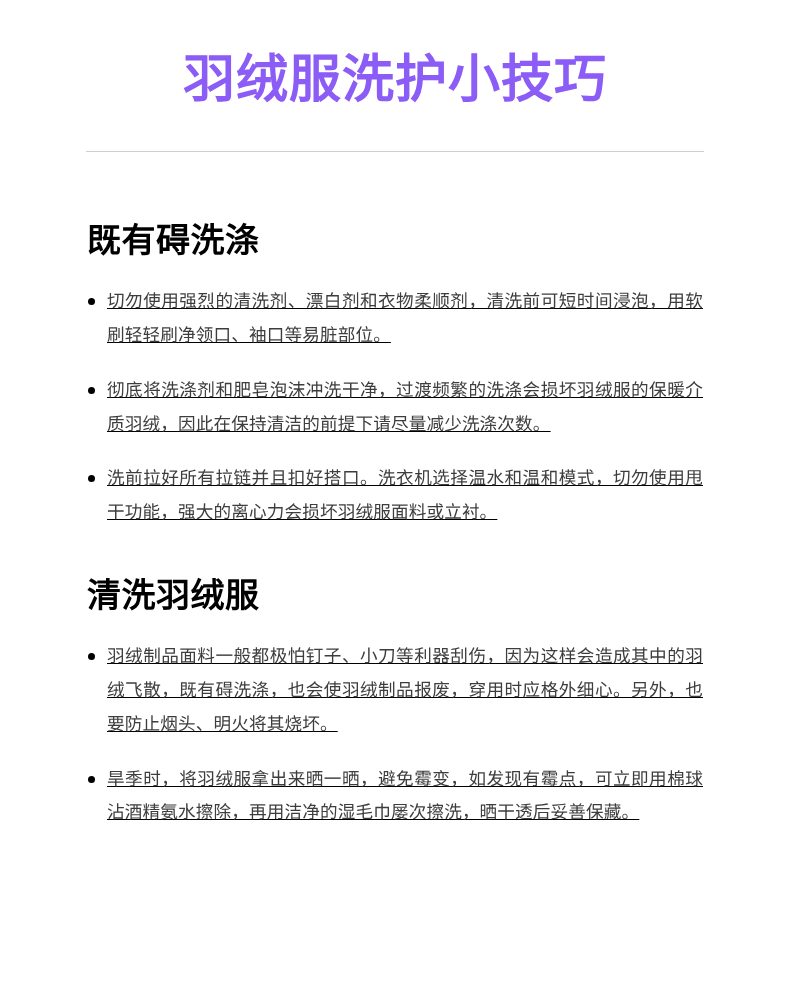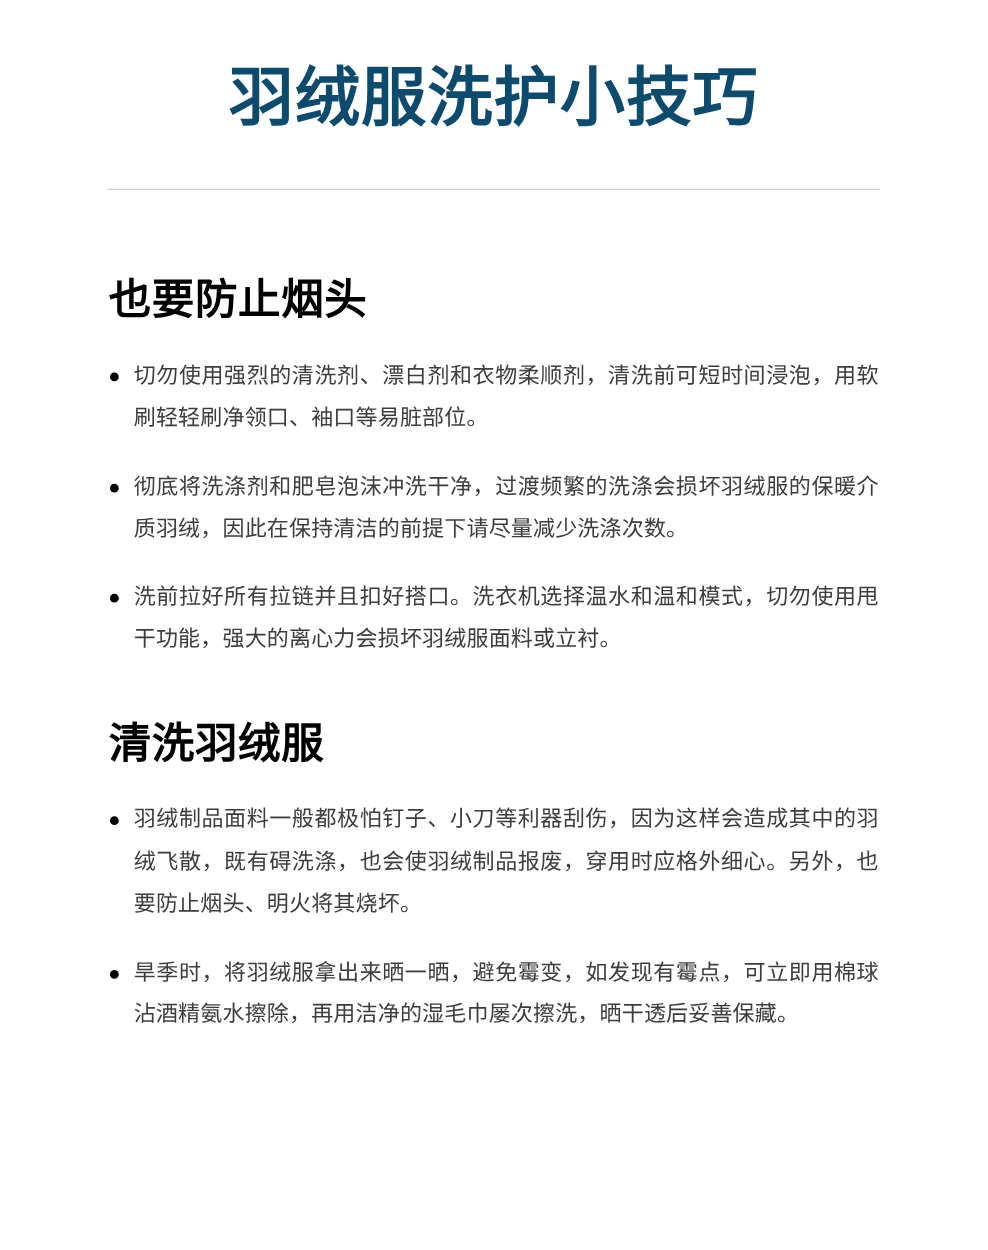--- a/index.html
+++ b/index.html
@@ -23,21 +23,21 @@
     background: #ffffff;
     position: relative;
   }
 
   
   .doc-title {
     text-align: center;
     font-size: 52px;
     line-height: 1.15;
     font-weight: 700;
-    color: #0c4a6e;
+    color: #8b5cf6;
     letter-spacing: 1px;
     margin: 0;
     padding: 50px 40px 0 40px;
   }
 
   .title-divider {
     width: 618px;
     height: 1px;
     background: #cfcfcf;
     margin: 41px auto 0 auto;
@@ -62,20 +62,21 @@
     font-weight: 700;
     color: #000000;
     margin: 0 0 24px 0;
     letter-spacing: 0.5px;
   }
 
   .bullet-list {
     list-style: none;
     margin: 0;
     padding: 0;
+    text-decoration: underline;
   }
 
   .bullet-item {
     position: relative;
     padding-left: 20px;
     margin-bottom: 21px;
     font-size: 17.6px;
     line-height: 1.92;
     color: #3d3d3d;
     text-align: justify;
@@ -99,21 +100,21 @@
 
 <div class="page">
 
   <h1 class="doc-title">羽绒服洗护小技巧</h1>
 
   <div class="title-divider"></div>
 
   <div class="content">
 
     <section class="section section-first">
-      <h2 class="section-heading">也要防止烟头</h2>
+      <h2 class="section-heading">既有碍洗涤</h2>
       <ul class="bullet-list">
         <li class="bullet-item">
           <span class="bullet-dot"></span>
           <span>切勿使用强烈的清洗剂、漂白剂和衣物柔顺剂，清洗前可短时间浸泡，用软刷轻轻刷净领口、袖口等易脏部位。</span>
         </li>
         <li class="bullet-item">
           <span class="bullet-dot"></span>
           <span>彻底将洗涤剂和肥皂泡沫冲洗干净，过渡频繁的洗涤会损坏羽绒服的保暖介质羽绒，因此在保持清洁的前提下请尽量减少洗涤次数。</span>
         </li>
         <li class="bullet-item">

